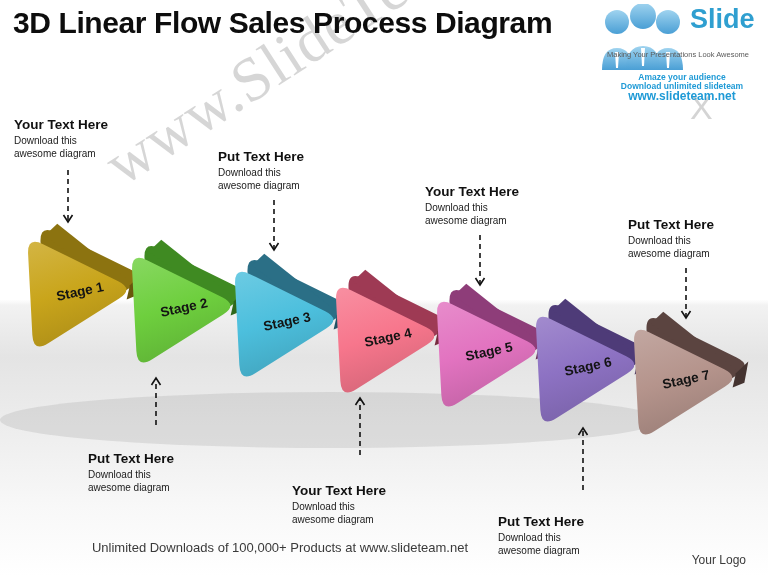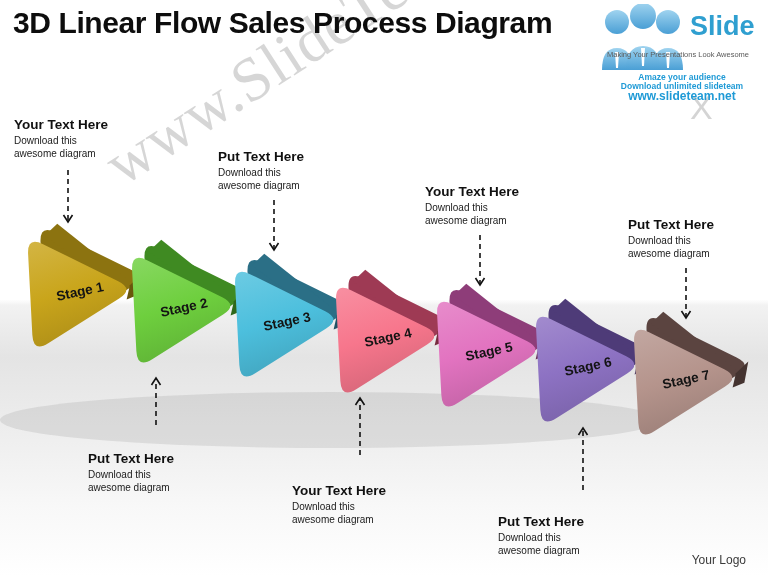--- a/index.html
+++ b/index.html
@@ -16,21 +16,21 @@
   .title{
     position:absolute;left:13px;top:6px;
     font-size:30px;font-weight:bold;letter-spacing:-0.4px;
     color:#0d0d0d;white-space:nowrap;z-index:6;
   }
   .logo{position:absolute;right:6px;top:2px;width:168px;height:96px;z-index:7;}
   .logo .people{position:absolute;left:6px;top:2px;width:88px;height:66px;}
   .logo .brand1,.logo .brand2{
     position:absolute;left:96px;color:#2f9fd0;font-weight:bold;line-height:1;
   }
-  .logo .brand1{top:4px;font-size:27px;margin-top:7px;}
+  .logo .brand1{top:4px;font-size:27px;}
   .logo .brand2{top:31px;font-size:27px;color:#4c4c4c;}
   .logo .tag{
     position:absolute;left:0;top:48px;width:168px;text-align:center;
     font-size:7.5px;color:#5a5a5a;white-space:nowrap;
   }
   .logo .l1,.logo .l2,.logo .l3{
     position:absolute;left:4px;width:168px;text-align:center;
     font-weight:bold;white-space:nowrap;color:#1f9ad6;
   }
   .logo .l1{top:70px;font-size:8.5px;}
@@ -246,14 +246,15 @@
         <div class="cb">Download this
 awesome diagram</div>
       </div>
       <div class="callout" style="left: 628px; top: 200px;">
         <div class="ch">Put Text Here</div>
         <div class="cb">Download this
 awesome diagram</div>
       </div>
     </div>
 
+  <div class="footer">Unlimited Downloads of 100,000+ Products at www.slideteam.net</div>
   <div class="yourlogo">Your Logo</div>
 </div>
 
 </body></html>

